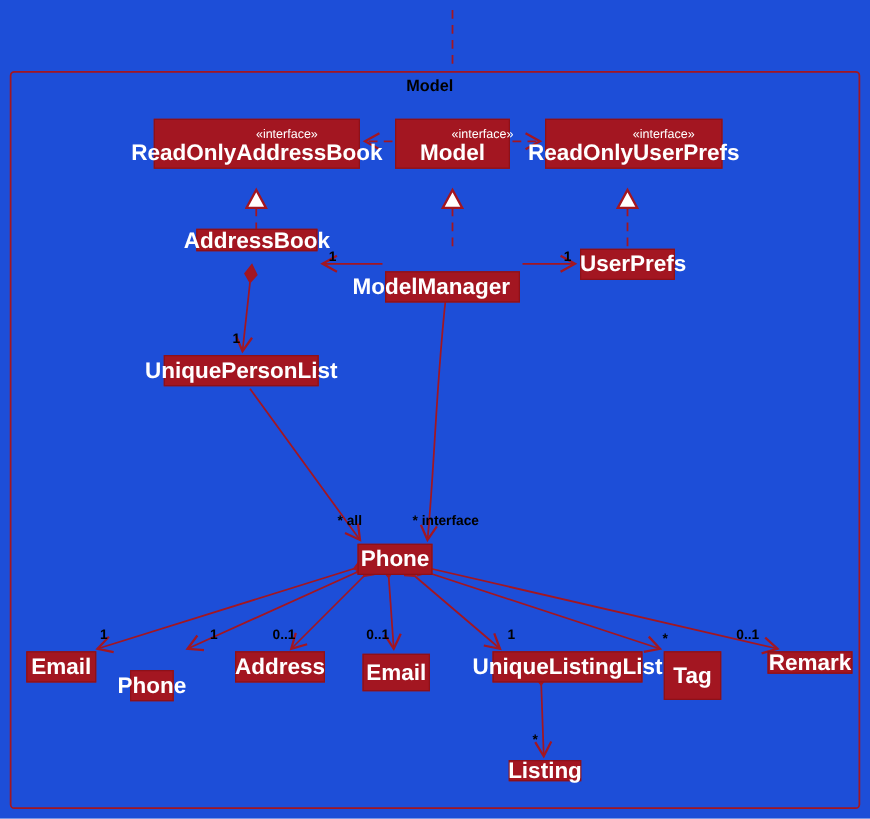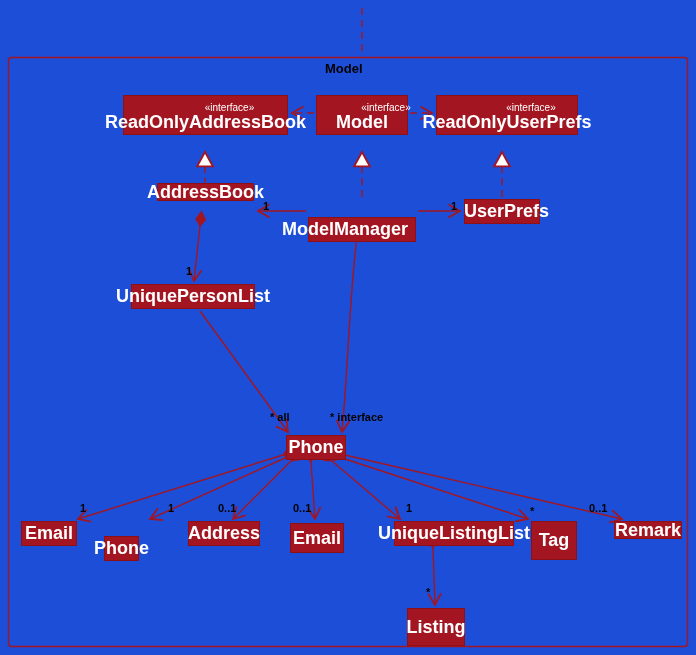--- a/index.html
+++ b/index.html
@@ -165,21 +165,21 @@
   </div>
   <div class="node" style="left:394px; top:521px; width:120px; height:25px;">
     <span class="nm">UniqueListingList</span>
   </div>
   <div class="node" style="left:531px; top:521px; width:46px; height:39px;">
     <span class="nm">Tag</span>
   </div>
   <div class="node" style="left:614px; top:521px; width:68px; height:18px;">
     <span class="nm">Remark</span>
   </div>
-  <div class="node" style="left:407px; top:608px; width:58px; height:38px;">
+  <div class="node" style="left:407px; top:608px; width:58px; height:17px;">
     <span class="nm">Listing</span>
   </div>
 
   <div class="label" style="left:263px; top:200px;">1</div>
   <div class="label" style="left:451px; top:200px;">1</div>
   <div class="label" style="left:186px; top:265px;">1</div>
   <div class="label" style="left:270px; top:411px;">* all</div>
   <div class="label" style="left:330px; top:411px;">* interface</div>
   <div class="label" style="left:80px; top:502px;">1</div>
   <div class="label" style="left:168px; top:502px;">1</div>

